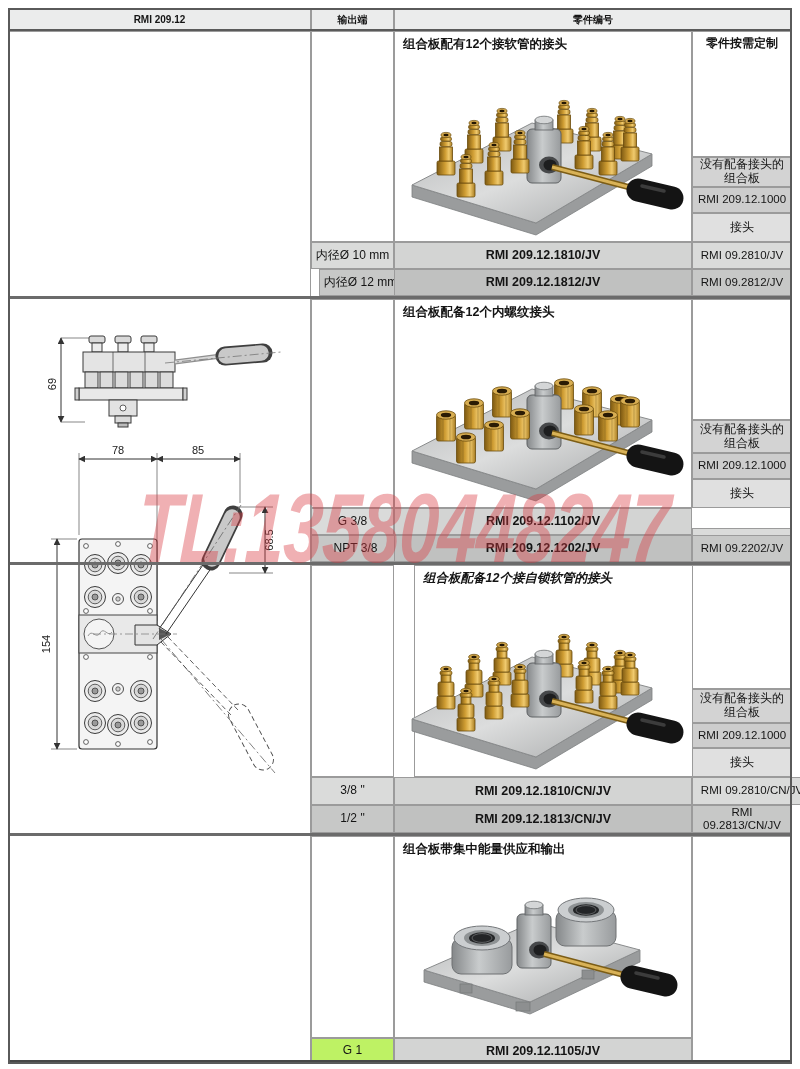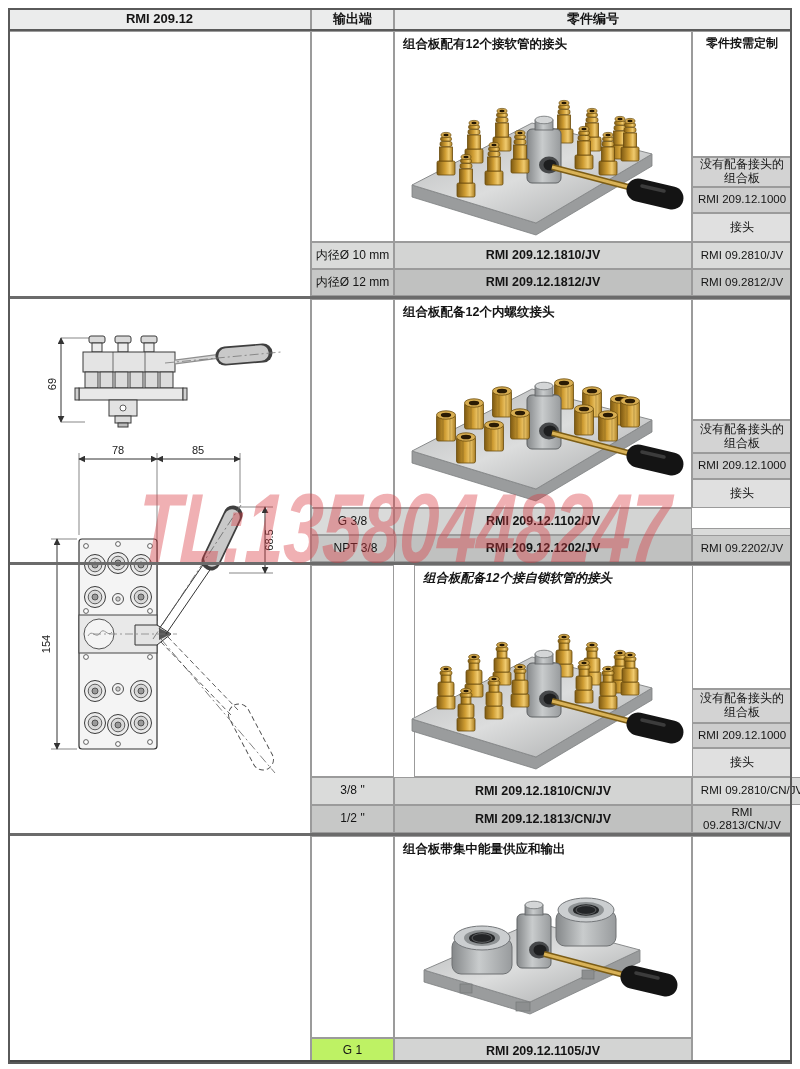--- a/index.html
+++ b/index.html
@@ -1,20 +1,20 @@
 <!DOCTYPE html>
 <html><head>
 <meta charset="utf-8">
 <style>
   html,body{margin:0;padding:0;background:#fff;}
   .page{position:relative;width:800px;height:1069px;background:#ffffff;overflow:hidden;
         font-family:"Liberation Sans","DejaVu Sans",sans-serif;color:#141414;}
   .cell{position:absolute;box-sizing:border-box;border:1px solid #9b9b9b;background:#fff;
         display:flex;align-items:center;justify-content:center;font-size:12px;line-height:1.15;text-align:center;}
-  .hdr{background:#ebecec;font-weight:bold;font-size:13px;}
+  .hdr{background:#ebecec;font-weight:bold;font-size:10px;}
   .titlecell{align-items:flex-start;justify-content:flex-start;text-align:left;padding:5px 8px;font-weight:bold;font-size:12.5px;}
   .notecell{align-items:flex-start;padding-top:5px;font-weight:bold;}
   .partno{font-weight:bold;font-size:12.5px;}
   .sidepart{font-size:11.5px;}
   .wrap2{padding:0 2px;}
   .divider{position:absolute;left:8px;width:784px;background:#6b6b6b;z-index:5;}
   .frame{position:absolute;left:8px;top:8px;width:784px;height:1056px;border:2px solid #5a5a5a;
          box-sizing:border-box;pointer-events:none;z-index:6;}
   .imgbox{position:absolute;z-index:2;}
   .watermark{position:absolute;left:138px;top:472px;font-size:98px;font-weight:bold;font-style:italic;
@@ -235,21 +235,21 @@
 
   <div class="cell" style="left:311px;top:242px;width:83px;height:27px;background:#dadbda;">
     <span>内径Ø 10 mm</span>
   </div>
   <div class="cell partno" style="left:394px;top:242px;width:298px;height:27px;background:#d3d4d3;">
     <span>RMI 209.12.1810/JV</span>
   </div>
   <div class="cell sidepart" style="left:692px;top:242px;width:100px;height:27px;background:#dadbda;">
     <span>RMI 09.2810/JV</span>
   </div>
-  <div class="cell" style="left:311px;top:269px;width:83px;height:27px;background:#c7c8c7;">
+  <div class="cell" style="left:319px;top:269px;width:83px;height:27px;background:#c7c8c7;">
     <span>内径Ø 12 mm</span>
   </div>
   <div class="cell partno" style="left:394px;top:269px;width:298px;height:27px;background:#c0c1c0;">
     <span>RMI 209.12.1812/JV</span>
   </div>
   <div class="cell sidepart" style="left:692px;top:269px;width:100px;height:27px;background:#c7c8c7;">
     <span>RMI 09.2812/JV</span>
   </div>
 
   <svg class="imgbox" style="left:396px;top:57px;" width="292" height="184" viewBox="0 0 292 184">

